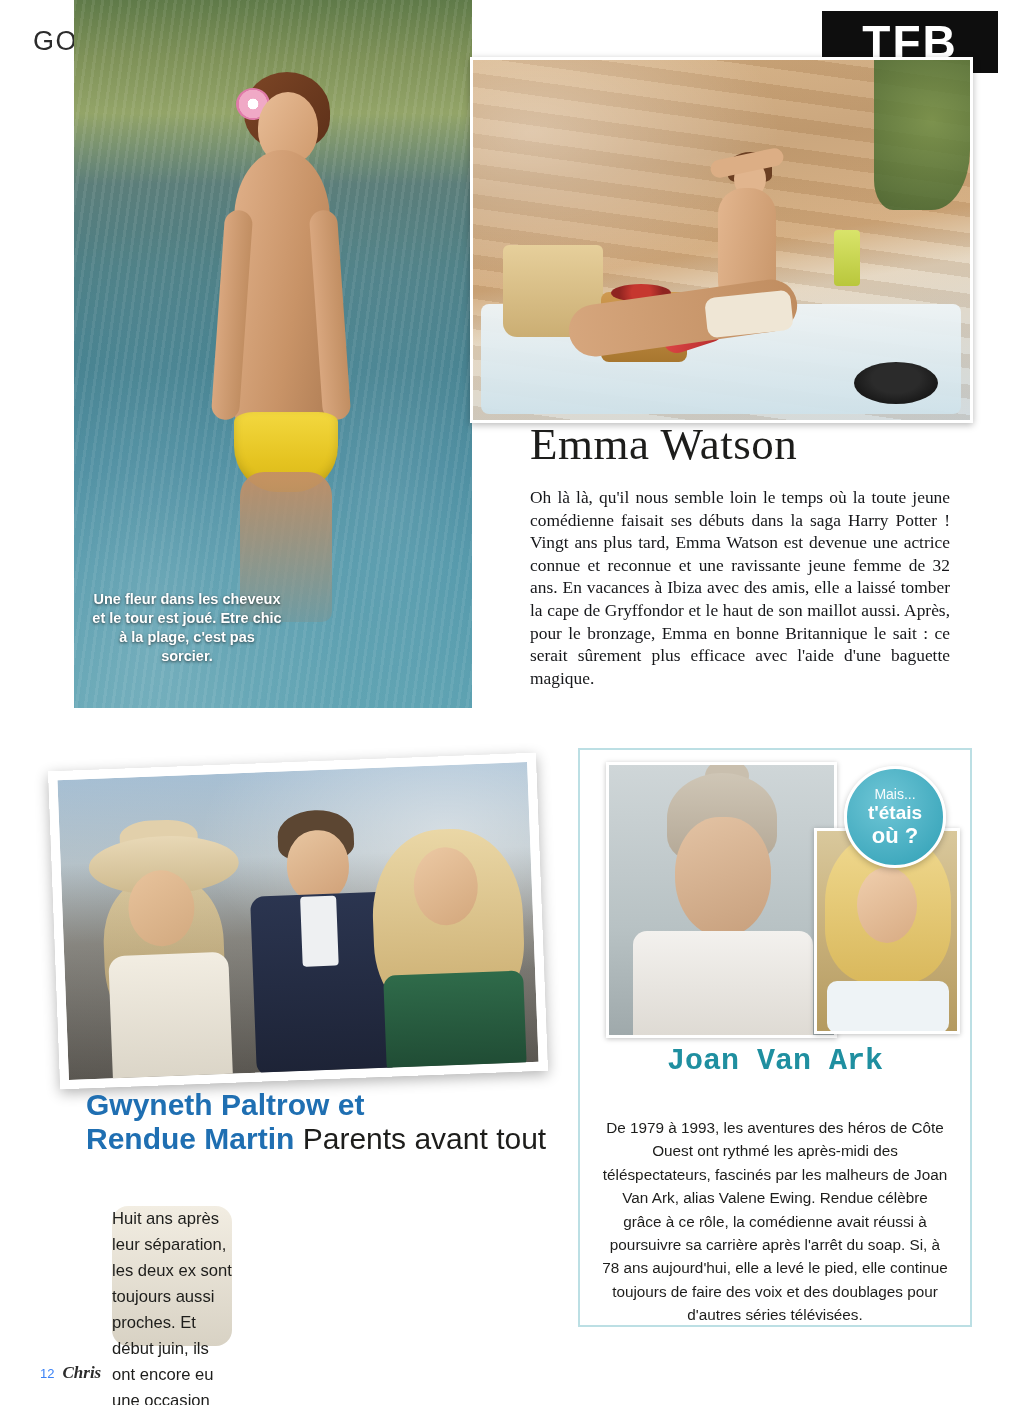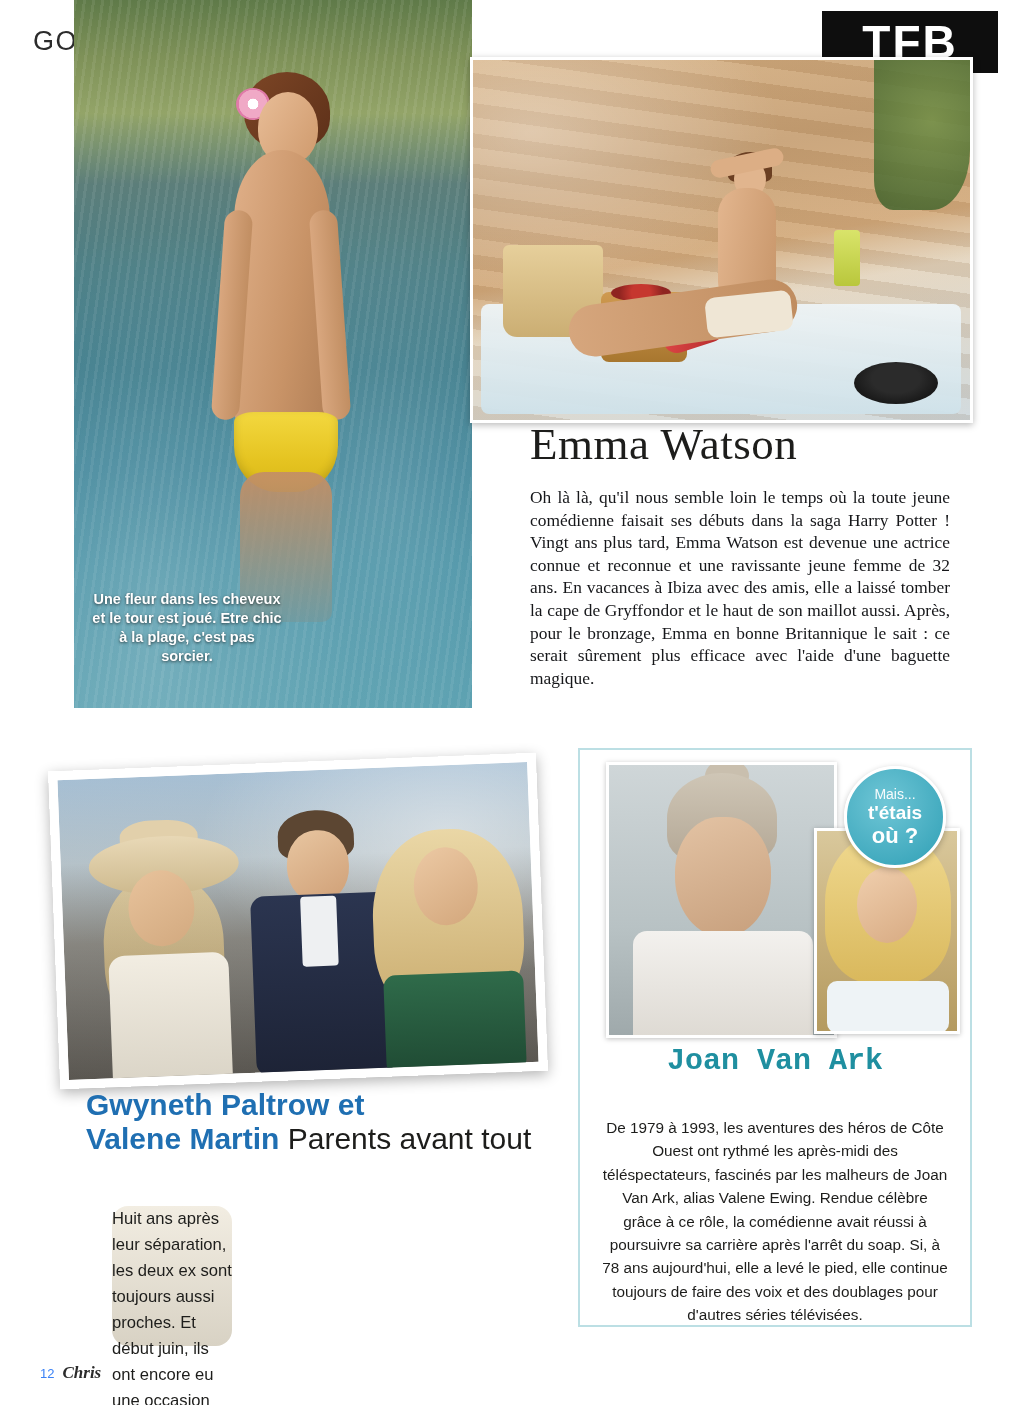--- a/index.html
+++ b/index.html
@@ -352,21 +352,21 @@
     <div class="gw-person gw-right">
       <div class="r-hair"></div>
       <div class="r-face"></div>
       <div class="r-dress"></div>
     </div>
   </div>
 
   <div id="gwyneth-text">
     <div class="gw-title">
       <span>Gwyneth Paltrow et</span><br>
-      <span>Valene Martin</span>
+      <span>Rendue Martin</span>
       <span class="black">Parents avant tout</span>
     </div>
     <div class="gw-body">Huit ans après leur séparation, les deux ex sont toujours aussi proches. Et début juin, ils ont encore eu une occasion de prouver qu'ils avaient parfaitement réussi leur divorce. C'est en effet ensemble qu'ils ont assisté à la cérémonie de remise de diplôme de leur fille Apple, 18 ans, qui vient de terminer le lycée. Très fiers et toujours aussi complices, c'est comme un vrai couple (parental) qu'ils ont célébré la star du jour. Tout pour Apple, c'est mieux que chacun pour sa pomme.</div>
   </div>
 
   <div id="joan-panel">
     <div class="joan-tint"></div>
 
     <div class="photo" id="photo-joan-old">
       <div class="jo-bun"></div>

